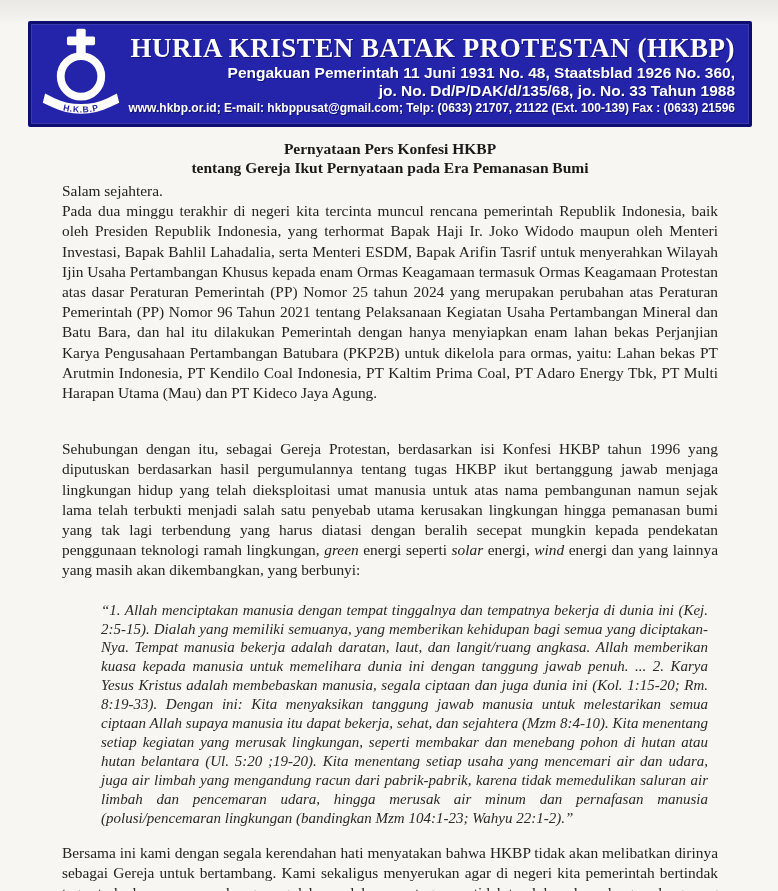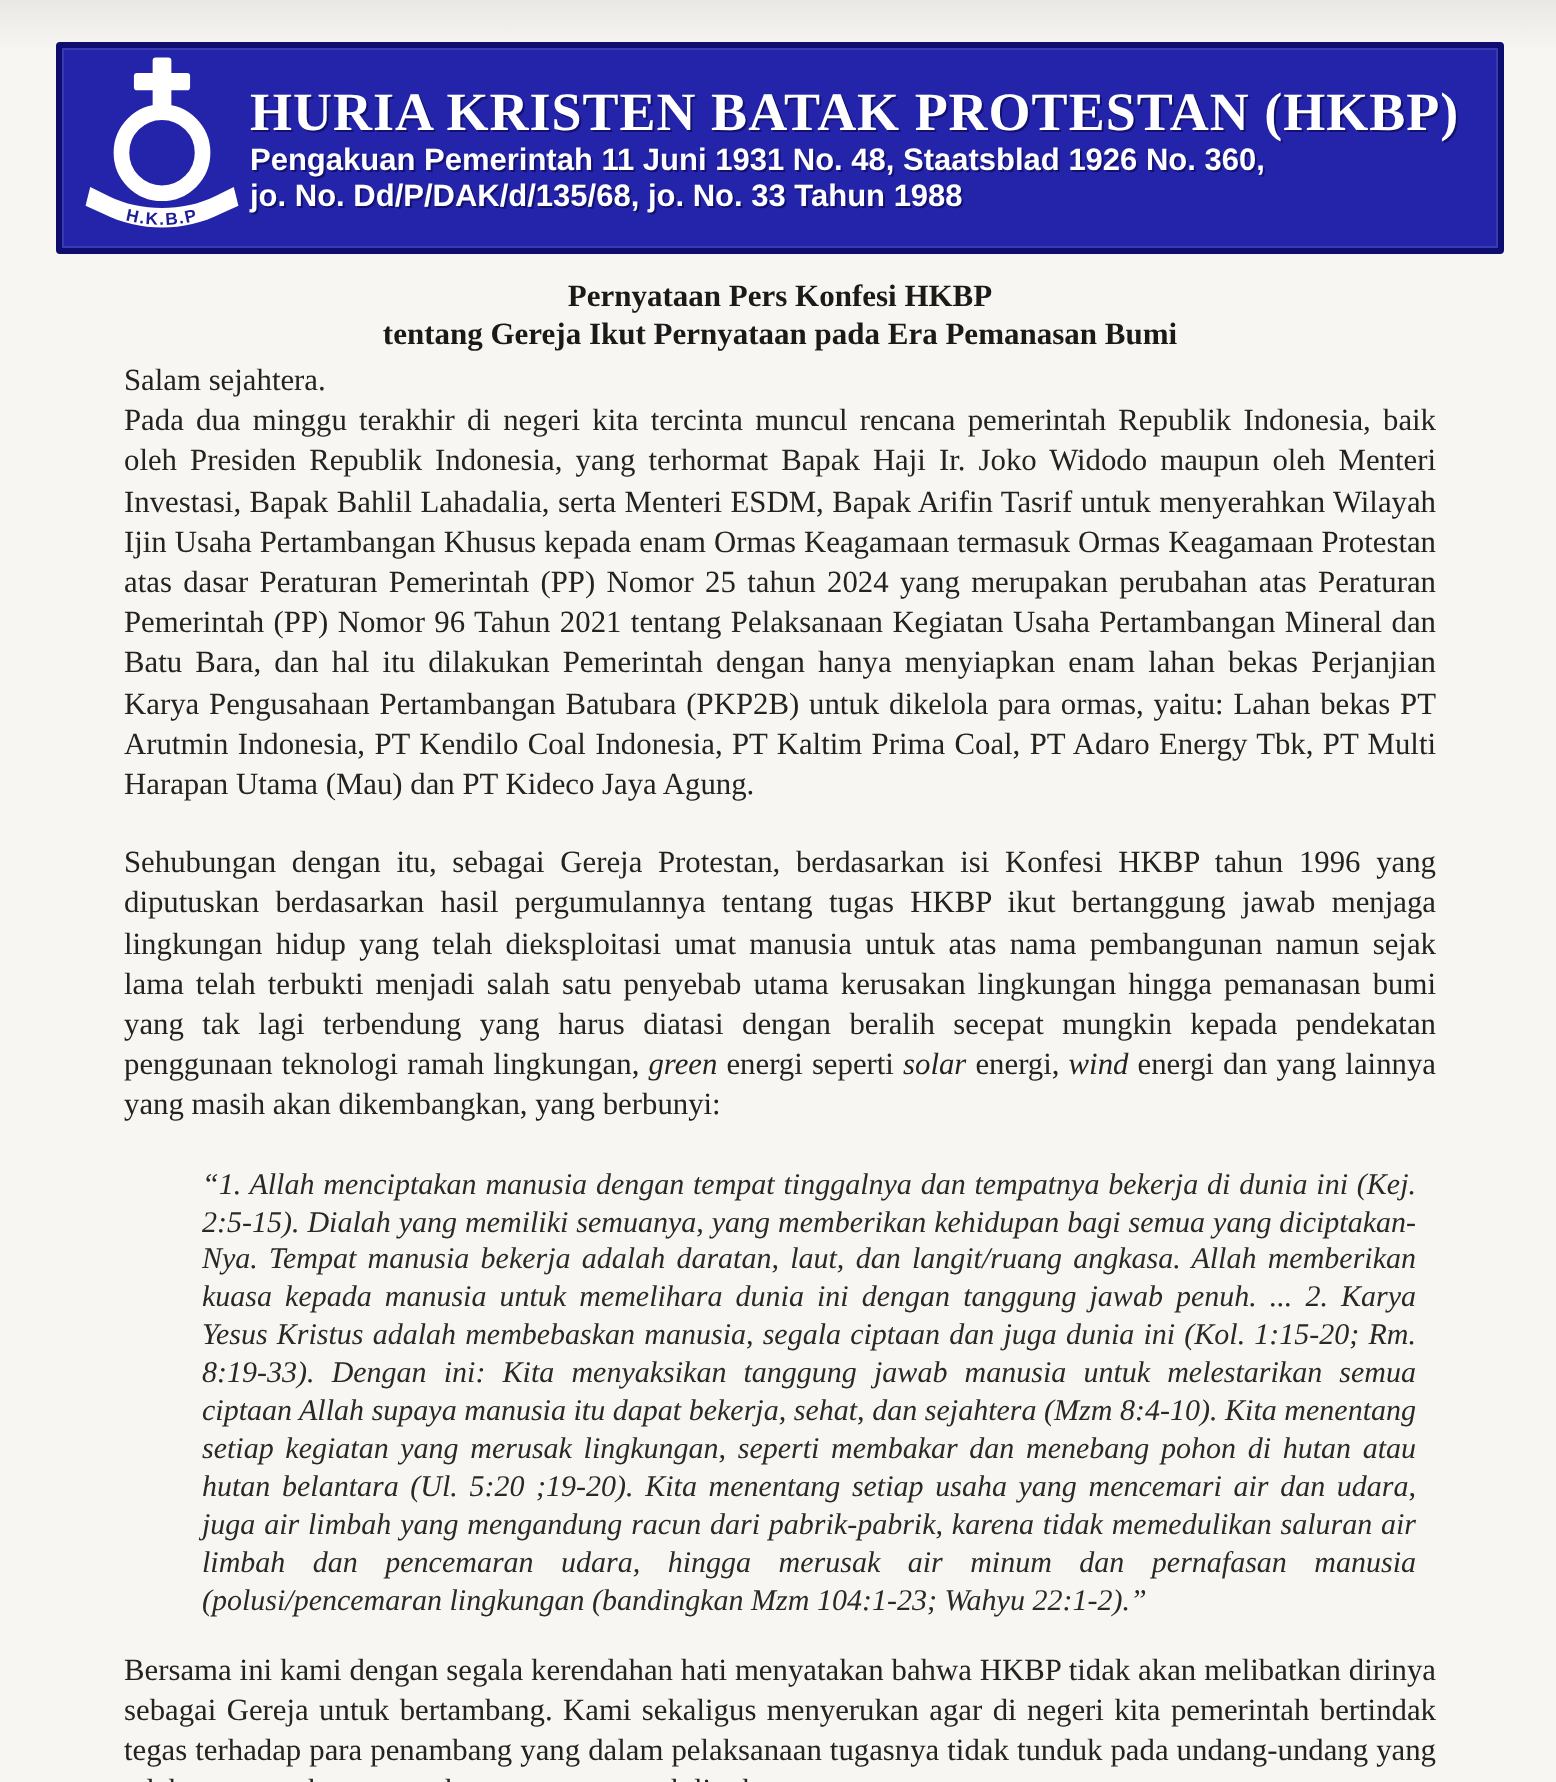--- a/index.html
+++ b/index.html
@@ -31,21 +31,21 @@
   .logo-wrap {
     flex: 0 0 88px;
     height: 96px;
     display: flex;
     align-items: center;
     justify-content: center;
   }
   .logo-wrap svg { width: 78px; height: 94px; display: block; }
   .letterhead-text {
     flex: 1;
-    text-align: left;
+    text-align: right;
     color: #ffffff;
     line-height: 1.12;
     padding-right: 4px;
   }
   .org-name {
     font-family: "Liberation Serif", serif;
     font-weight: bold;
     font-size: 27px;
     letter-spacing: 0.5px;
     white-space: nowrap;
@@ -78,21 +78,21 @@
     line-height: 19px;
     color: #1b1a18;
   }
   .doc-body p {
     font-size: 15.4px;
     line-height: 20.2px;
     text-align: justify;
     color: #24231f;
   }
   .greeting { margin-top: 4px; }
-  .para-gap { margin-bottom: 19px; }
+  .para-gap { margin-bottom: 36px; }
   .quote {
     display: block;
     font-style: italic;
     font-size: 15px;
     line-height: 18.9px;
     text-align: justify;
     color: #2a2925;
     margin: 20px 10px 15px 39px;
   }
   .closing { margin-bottom: 0; }
@@ -118,20 +118,21 @@
                  C 64,113 36,113 12,101 L 1,96 Z" fill="#ffffff"></path>
         <text font-family="Liberation Sans, sans-serif" font-size="11" font-weight="bold" fill="#1d1d96" letter-spacing="1">
           <textPath href="#ribbonCurve" startOffset="50%" text-anchor="middle">H.K.B.P</textPath>
         </text>
       </svg>
     </div>
     <div class="letterhead-text">
       <div class="org-name">HURIA KRISTEN BATAK PROTESTAN (HKBP)</div>
       <div class="lh-sub">Pengakuan Pemerintah 11 Juni 1931 No. 48, Staatsblad 1926 No. 360,</div>
       <div class="lh-sub">jo. No. Dd/P/DAK/d/135/68, jo. No. 33 Tahun 1988</div>
+      <div class="lh-contact">www.hkbp.or.id; E-mail: hkbppusat@gmail.com; Telp: (0633) 21707, 21122 (Ext. 100-139) Fax : (0633) 21596</div>
     </div>
   </header>
 
   <main class="doc doc-body">
     <div class="doc-title">Pernyataan Pers Konfesi HKBP</div>
     <div class="doc-title">tentang Gereja Ikut Pernyataan pada Era Pemanasan Bumi</div>
 
     <p class="greeting">Salam sejahtera.</p>
 
     <p class="para-gap">Pada dua minggu terakhir di negeri kita tercinta muncul rencana  pemerintah Republik Indonesia, baik oleh Presiden Republik Indonesia, yang terhormat Bapak Haji Ir. Joko Widodo maupun oleh Menteri Investasi, Bapak Bahlil Lahadalia, serta Menteri ESDM, Bapak Arifin Tasrif untuk menyerahkan Wilayah Ijin Usaha Pertambangan Khusus kepada enam Ormas Keagamaan termasuk Ormas Keagamaan Protestan atas dasar Peraturan Pemerintah (PP) Nomor 25 tahun 2024 yang merupakan perubahan atas Peraturan Pemerintah (PP) Nomor 96 Tahun 2021 tentang Pelaksanaan Kegiatan Usaha Pertambangan Mineral dan Batu Bara, dan hal itu dilakukan Pemerintah dengan  hanya  menyiapkan enam lahan bekas Perjanjian Karya Pengusahaan Pertambangan Batubara (PKP2B) untuk dikelola para ormas, yaitu: Lahan bekas PT Arutmin Indonesia, PT Kendilo Coal Indonesia, PT Kaltim Prima Coal, PT Adaro Energy Tbk, PT Multi Harapan Utama (Mau) dan PT Kideco Jaya Agung.</p>

